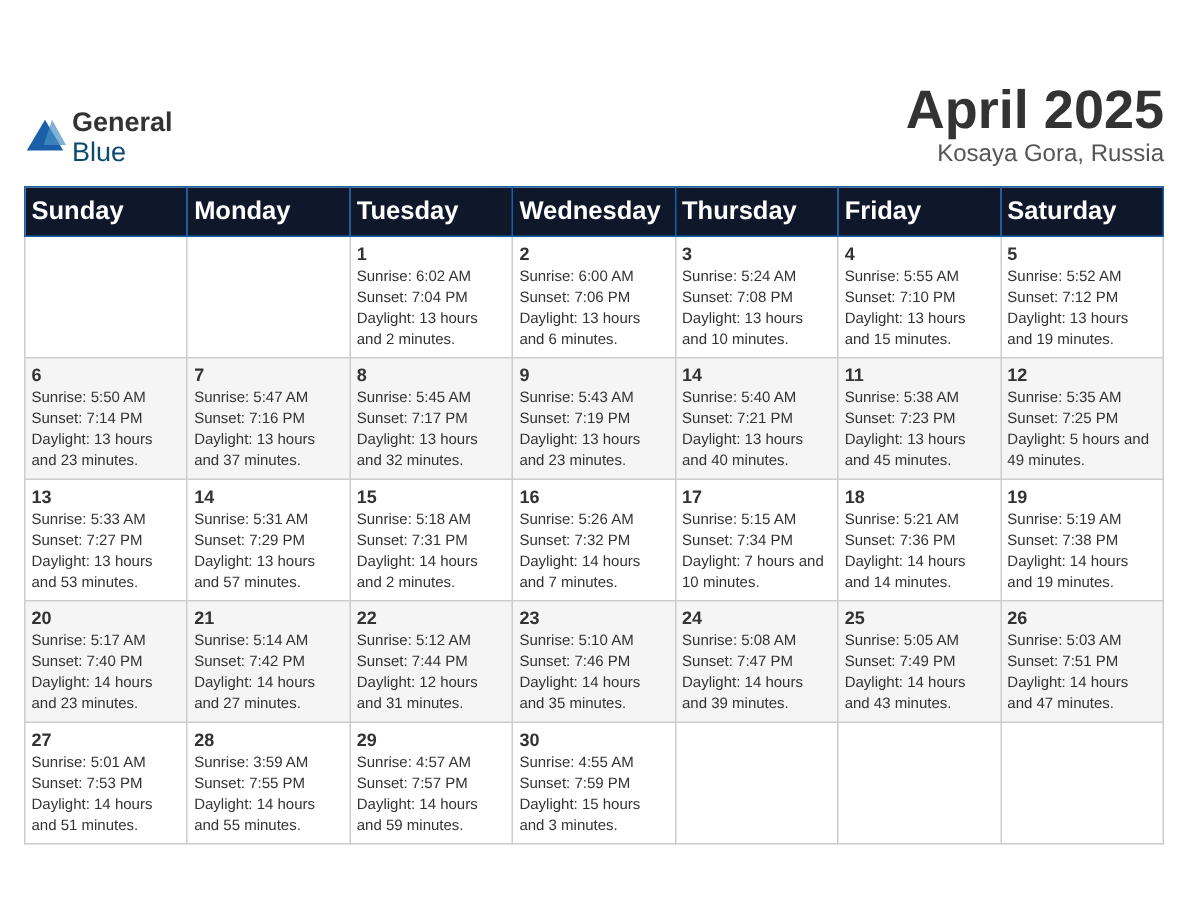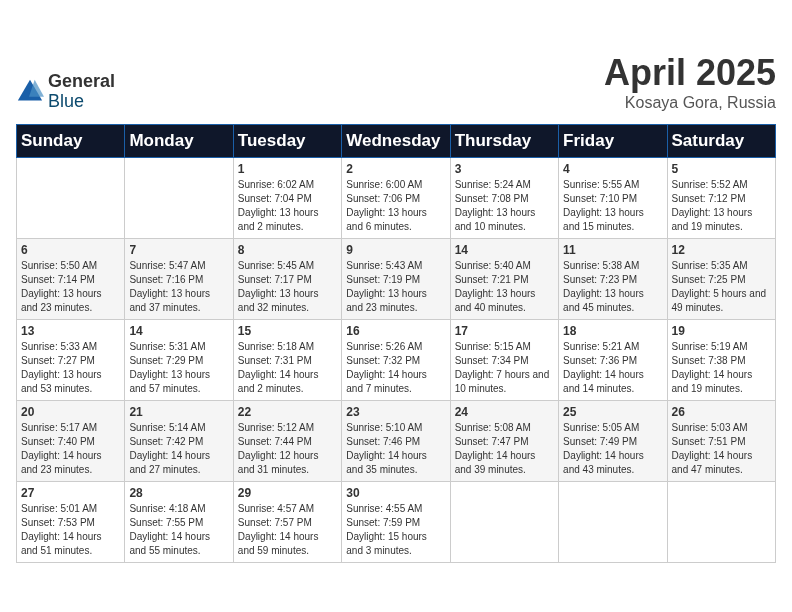--- a/index.html
+++ b/index.html
@@ -353,21 +353,21 @@
         <span class="day-number">27</span>
         <div class="day-info">
           <span>Sunrise: 5:01 AM</span><br>
           <span>Sunset: 7:53 PM</span><br>
           <span>Daylight: 14 hours and 51 minutes.</span>
         </div>
       </td>
         <td>
         <span class="day-number">28</span>
         <div class="day-info">
-          <span>Sunrise: 4:18 AM</span><br>
+          <span>Sunrise: 3:59 AM</span><br>
           <span>Sunset: 7:55 PM</span><br>
           <span>Daylight: 14 hours and 55 minutes.</span>
         </div>
       </td>
         <td>
         <span class="day-number">29</span>
         <div class="day-info">
           <span>Sunrise: 4:57 AM</span><br>
           <span>Sunset: 7:57 PM</span><br>
           <span>Daylight: 14 hours and 59 minutes.</span>

